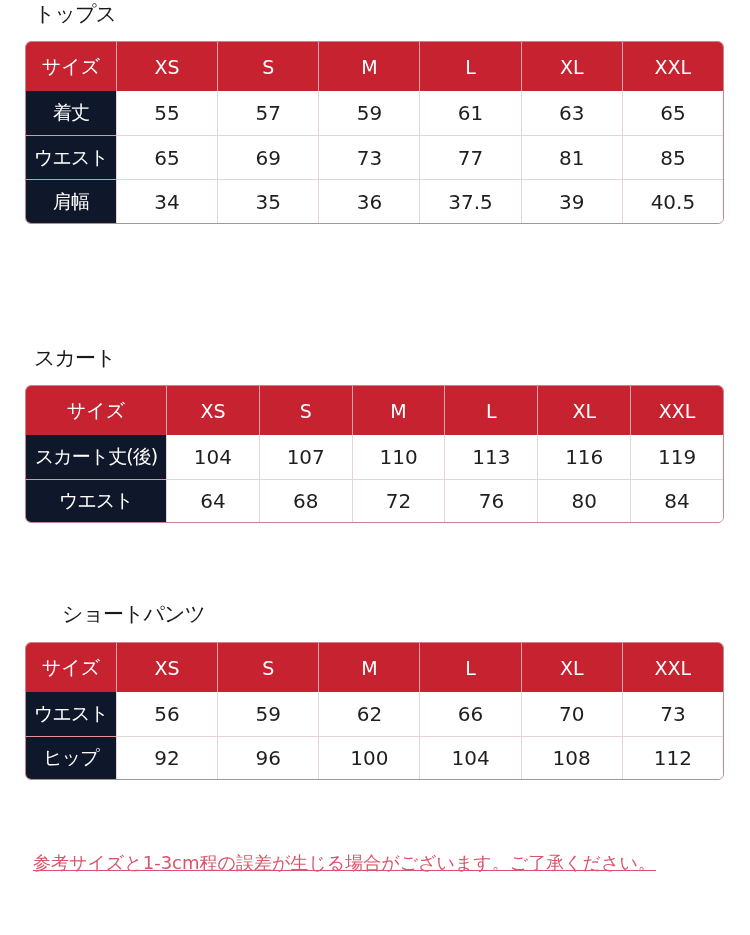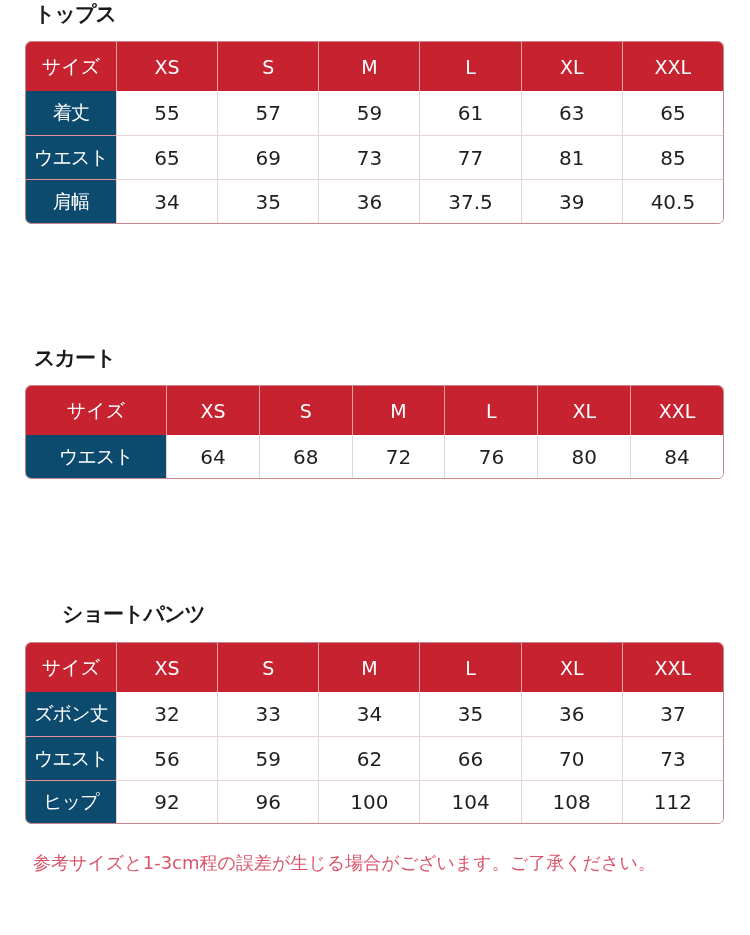--- a/index.html
+++ b/index.html
@@ -1,22 +1,22 @@
 <!DOCTYPE html>
 <html><head>
 <meta charset="utf-8">
 <style>
   html,body{margin:0;padding:0;background:#ffffff;}
   body{width:750px;height:935px;position:relative;overflow:hidden;font-family:"DejaVu Sans","Liberation Sans",sans-serif;}
-  .section-title{position:absolute;left:34px;font-size:21px;color:#1a1a1a;letter-spacing:-1px;font-weight:bold;}
+  .section-title{position:absolute;left:34px;font-size:21px;color:#1a1a1a;letter-spacing:-1px;}
   table.size{position:absolute;left:25px;width:699px;border-collapse:separate;border-spacing:0;border:1px solid #c9848c;border-radius:6px;overflow:hidden;table-layout:fixed;}
   table.size th{background:#c62230;color:#ffffff;font-weight:normal;font-size:19px;text-align:center;border-left:1px solid #e8a3aa;padding:11px;}
   table.size th:first-child{border-left:none;}
   table.size td{font-size:20px;color:#1f1f1f;text-align:center;border-left:1px solid #e4d4d6;border-top:1px solid #e4d4d6;padding:0;background:#ffffff;}
-  table.size td.rowlabel{background:#0c4a6e;color:#ffffff;border-left:none;border-top:1px solid #ea8e97;font-size:19px;letter-spacing:-1px;}
+  table.size td.rowlabel{background:#0f172a;color:#ffffff;border-left:none;border-top:1px solid #ea8e97;font-size:19px;letter-spacing:-1px;}
   table.size tr:nth-child(2) td{border-top:none;}
   .note{position:absolute;left:33px;color:#d9546a;font-size:18px;}
 </style>
 </head>
 <body>
 
 <div class="section-title" style="top:0px;">トップス</div>
 <table class="size" style="top:41px;">
   <colgroup>
       <col style="width:90px">
@@ -81,20 +81,29 @@
   <tbody>
       <tr style="height:49px">
     <th>サイズ</th>
     <th>XS</th>
     <th>S</th>
     <th>M</th>
     <th>L</th>
     <th>XL</th>
     <th>XXL</th>
   </tr>
+  <tr style="height:44px">
+    <td class="rowlabel">スカート丈(後)</td>
+    <td>104</td>
+    <td>107</td>
+    <td>110</td>
+    <td>113</td>
+    <td>116</td>
+    <td>119</td>
+  </tr>
   <tr style="height:43px">
     <td class="rowlabel">ウエスト</td>
     <td>64</td>
     <td>68</td>
     <td>72</td>
     <td>76</td>
     <td>80</td>
     <td>84</td>
   </tr>
 </tbody>
@@ -115,43 +124,34 @@
       <tr style="height:49px">
     <th>サイズ</th>
     <th>XS</th>
     <th>S</th>
     <th>M</th>
     <th>L</th>
     <th>XL</th>
     <th>XXL</th>
   </tr>
   <tr style="height:44px">
-    <td class="rowlabel">ズボン丈</td>
-    <td>32</td>
-    <td>33</td>
-    <td>34</td>
-    <td>35</td>
-    <td>36</td>
-    <td>37</td>
-  </tr>
-  <tr style="height:44px">
     <td class="rowlabel">ウエスト</td>
     <td>56</td>
     <td>59</td>
     <td>62</td>
     <td>66</td>
     <td>70</td>
     <td>73</td>
   </tr>
   <tr style="height:43px">
     <td class="rowlabel">ヒップ</td>
     <td>92</td>
     <td>96</td>
     <td>100</td>
     <td>104</td>
     <td>108</td>
     <td>112</td>
   </tr>
 </tbody>
   </table>
 
-<div class="note" style="top:851px;">参考サイズと1-3cm程の誤差が生じる場合がございます。ご了承ください。</div>
+<div class="note" style="top:851px;text-decoration:underline;">参考サイズと1-3cm程の誤差が生じる場合がございます。ご了承ください。</div>
 <div class="note" style="top:937px;">単位：cm</div>
 
 </body></html>

